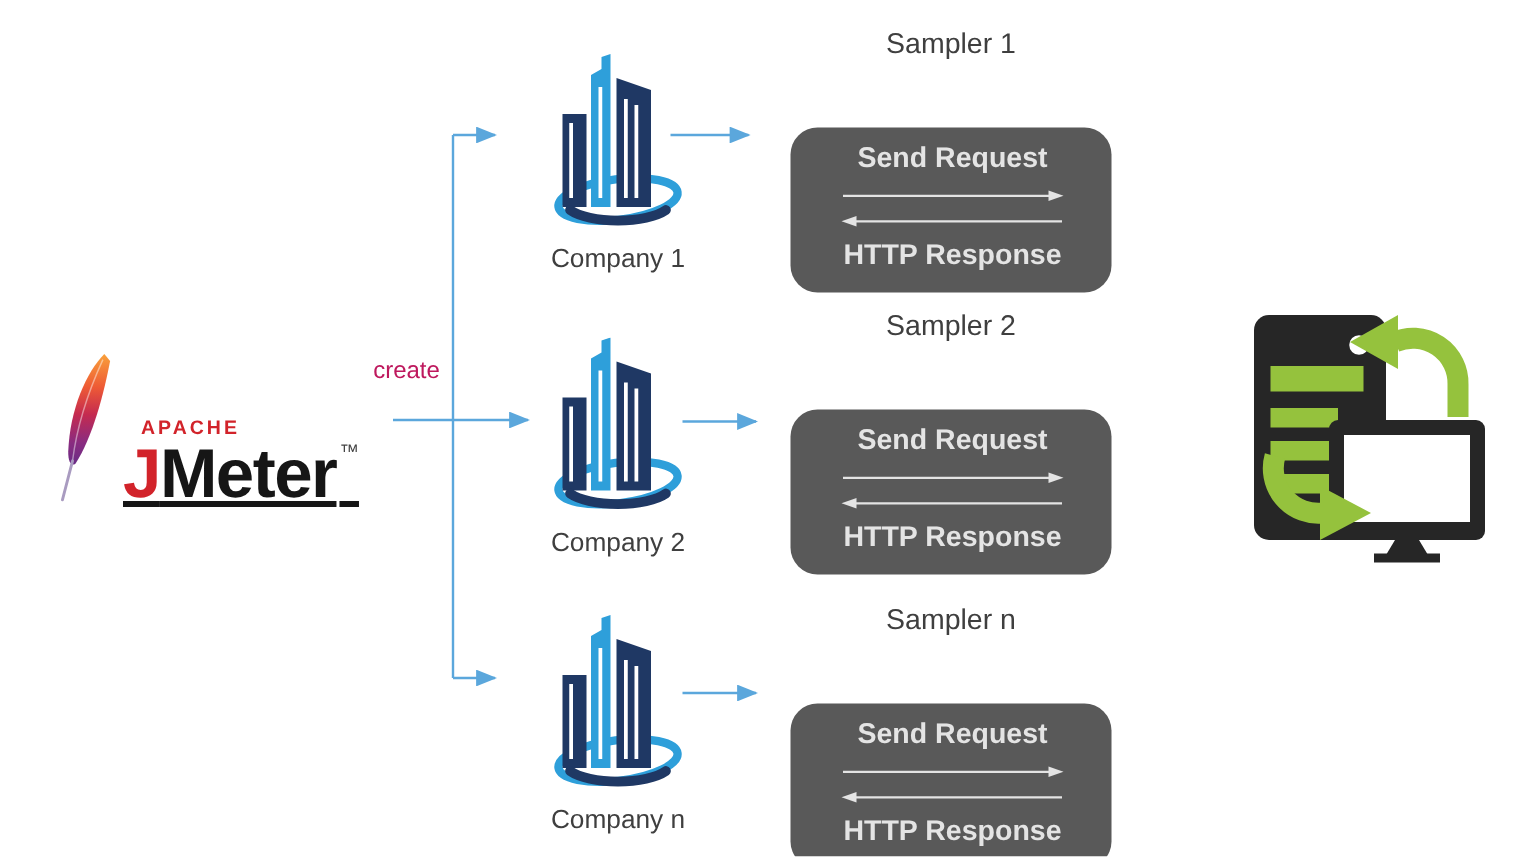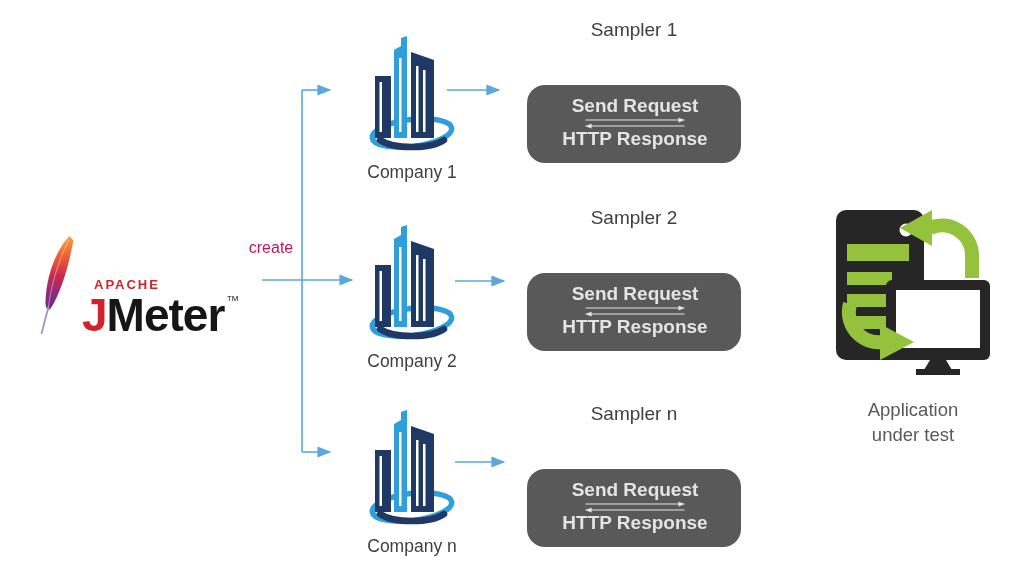--- a/index.html
+++ b/index.html
@@ -17,36 +17,36 @@
   #connectors { position: absolute; left: 0; top: 0; width: 1024px; height: 571px; z-index: 1; }
 
   
   .jmeter-logo { left: 36px; top: 228px; width: 230px; height: 110px; display: flex; align-items: flex-end; z-index: 2; }
   .jm-feather { width: 44px; height: 104px; flex: 0 0 auto; }
   .jm-text { margin-left: 2px; padding-top: 12px; }
   .jm-apache {
     font-size: 13px; font-weight: 700; letter-spacing: 2px;
     color: var(--jmeter-red); margin-left: 12px;
   }
-  .jm-name { font-size: 46px; font-weight: 700; letter-spacing: -1px; line-height: 1.0; color: var(--wordmark-black); margin-top: 0px; white-space: nowrap; }
+  .jm-name { font-size: 46px; font-weight: 700; letter-spacing: -1px; line-height: 1.0; color: var(--wordmark-black); margin-top: 0px; white-space: nowrap; text-decoration: underline; }
   .jm-j { color: var(--jmeter-red); }
   .jm-tm { font-size: 13px; font-weight: 400; color: #444444; vertical-align: 26px; letter-spacing: 0; margin-left: 2px; }
 
   .create-label { left: 240px; top: 239px; width: 62px; text-align: center; font-size: 16px; color: #be185d; z-index: 2; }
 
   
   .company { left: 352px; width: 120px; z-index: 2; display: flex; flex-direction: column; align-items: center; }
   .company svg { width: 88px; height: 122px; display: block; }
   .company-label { margin-top: 4px; font-size: 17.5px; color: #3f3f3f; white-space: nowrap; }
 
   
   .sampler { left: 527px; width: 214px; z-index: 2; display: flex; flex-direction: column; align-items: center; gap: 40px; }
   .sampler-title { font-size: 19px; color: #3f3f3f; height: 24px; line-height: 24px; white-space: nowrap; }
   .sampler-box {
-    margin-top: 3px; width: 214px; height: 78px; box-sizing: border-box;
+    margin-top: 3px; width: 214px; height: 110px; box-sizing: border-box;
     background: var(--box-gray); border-radius: 18px;
     display: flex; flex-direction: column; align-items: center; justify-content: space-between;
     padding: 11px 0 13px 2px;
   }
   .box-label { font-size: 19px; font-weight: 600; color: var(--box-text); line-height: 1.1; white-space: nowrap; }
   .box-arrow { display: block; width: 150px; height: 9px; }
 
   
   .app-block { left: 828px; top: 206px; width: 170px; z-index: 2; display: flex; flex-direction: column; align-items: center; }
   .app-block svg { width: 158px; height: 170px; display: block; }
@@ -204,19 +204,15 @@
       <polygon points="98,4 98,40 66,22" style="fill: var(--app-green);"></polygon>
 
       <rect x="52" y="74" width="104" height="80" rx="6" style="fill: var(--app-dark);"></rect>
       <rect x="62" y="84" width="84" height="58" fill="#ffffff"></rect>
       <polygon points="96,154 112,154 118,164 90,164" style="fill: var(--app-dark);"></polygon>
       <rect x="82" y="163" width="44" height="6" style="fill: var(--app-dark);"></rect>
 
       <path d="M 16 98 A 30 30 0 0 0 48 136" style="fill:none; stroke: var(--app-green); stroke-width:14;"></path>
       <polygon points="46,118 46,154 80,136" style="fill: var(--app-green);"></polygon>
     </svg>
-    <div class="app-label">
-      <div>Application</div>
-      <div>under test</div>
-    </div>
   </div>
 
 </div>
 
 </body></html>

